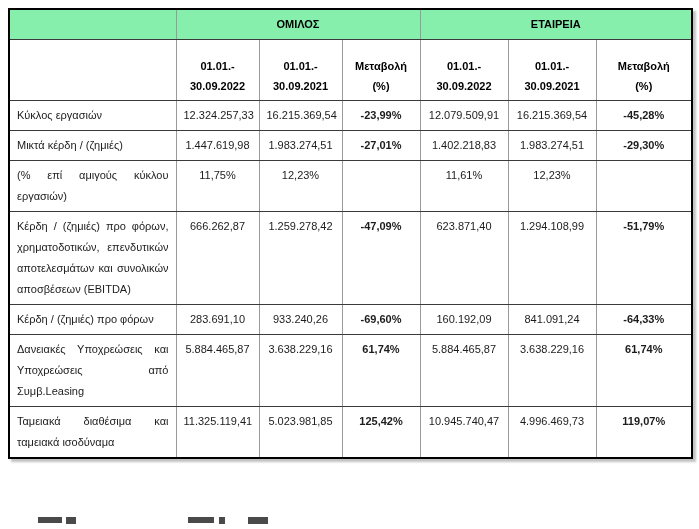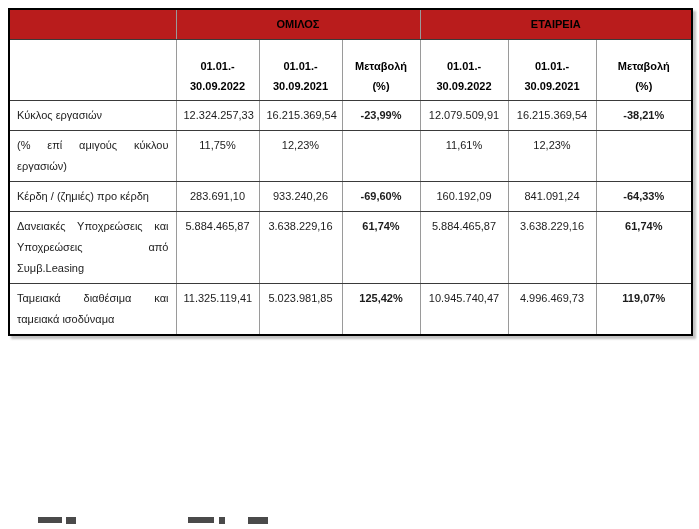--- a/index.html
+++ b/index.html
@@ -15,21 +15,21 @@
     box-shadow:3px 3px 2px rgba(120,120,120,.45);
     background:#fff;
   }
   td{
     border-left:1px solid #9a9a9a;border-right:1px solid #9a9a9a;
     border-top:1px solid #3a3a3a;border-bottom:1px solid #3a3a3a;
     vertical-align:top;padding:4px 7px;line-height:21px;
     overflow:hidden;
   }
   tr.group-row td{
-    background:#b91c1c;text-align:center;font-weight:bold;color:#000;
+    background:#86efac;text-align:center;font-weight:bold;color:#000;
     padding-top:6px;line-height:16px;
   }
   tr.period-row td{
     text-align:center;font-weight:bold;color:#000;padding-top:16px;line-height:20px;
   }
   td.lbl{text-align:justify;margin-top:32px;}
   td.num{text-align:center;}
   td.pct{text-align:center;font-weight:bold;}
   
   .clip-frag{position:absolute;top:517px;left:0;width:699px;height:12px;}
@@ -87,33 +87,51 @@
         </td>
     </tr>
 
     <tr style="height:24px">
       <td class="lbl">Κύκλος εργασιών</td>
       <td class="num">12.324.257,33</td>
       <td class="num">16.215.369,54</td>
       <td class="pct">-23,99%</td>
       <td class="num">12.079.509,91</td>
       <td class="num">16.215.369,54</td>
-      <td class="pct">-38,21%</td>
+      <td class="pct">-45,28%</td>
+    </tr>
+    <tr style="height:30px">
+      <td class="lbl">Μικτά κέρδη / (ζημιές)</td>
+      <td class="num">1.447.619,98</td>
+      <td class="num">1.983.274,51</td>
+      <td class="pct">-27,01%</td>
+      <td class="num">1.402.218,83</td>
+      <td class="num">1.983.274,51</td>
+      <td class="pct">-29,30%</td>
     </tr>
     <tr style="height:48px">
       <td class="lbl">(% επί αμιγούς κύκλου εργασιών)</td>
       <td class="num">11,75%</td>
       <td class="num">12,23%</td>
       <td class="pct"></td>
       <td class="num">11,61%</td>
       <td class="num">12,23%</td>
       <td class="pct"></td>
     </tr>
+    <tr style="height:92px">
+      <td class="lbl">Κέρδη / (ζημιές) προ φόρων, χρηματοδοτικών, επενδυτικών αποτελεσμάτων και συνολικών αποσβέσεων (EBITDA)</td>
+      <td class="num">666.262,87</td>
+      <td class="num">1.259.278,42</td>
+      <td class="pct">-47,09%</td>
+      <td class="num">623.871,40</td>
+      <td class="num">1.294.108,99</td>
+      <td class="pct">-51,79%</td>
+    </tr>
     <tr style="height:30px">
-      <td class="lbl">Κέρδη / (ζημιές) προ κέρδη</td>
+      <td class="lbl">Κέρδη / (ζημιές) προ φόρων</td>
       <td class="num">283.691,10</td>
       <td class="num">933.240,26</td>
       <td class="pct">-69,60%</td>
       <td class="num">160.192,09</td>
       <td class="num">841.091,24</td>
       <td class="pct">-64,33%</td>
     </tr>
     <tr style="height:48px">
       <td class="lbl">Δανειακές Υποχρεώσεις και Υποχρεώσεις από Συμβ.Leasing</td>
       <td class="num">5.884.465,87</td>

